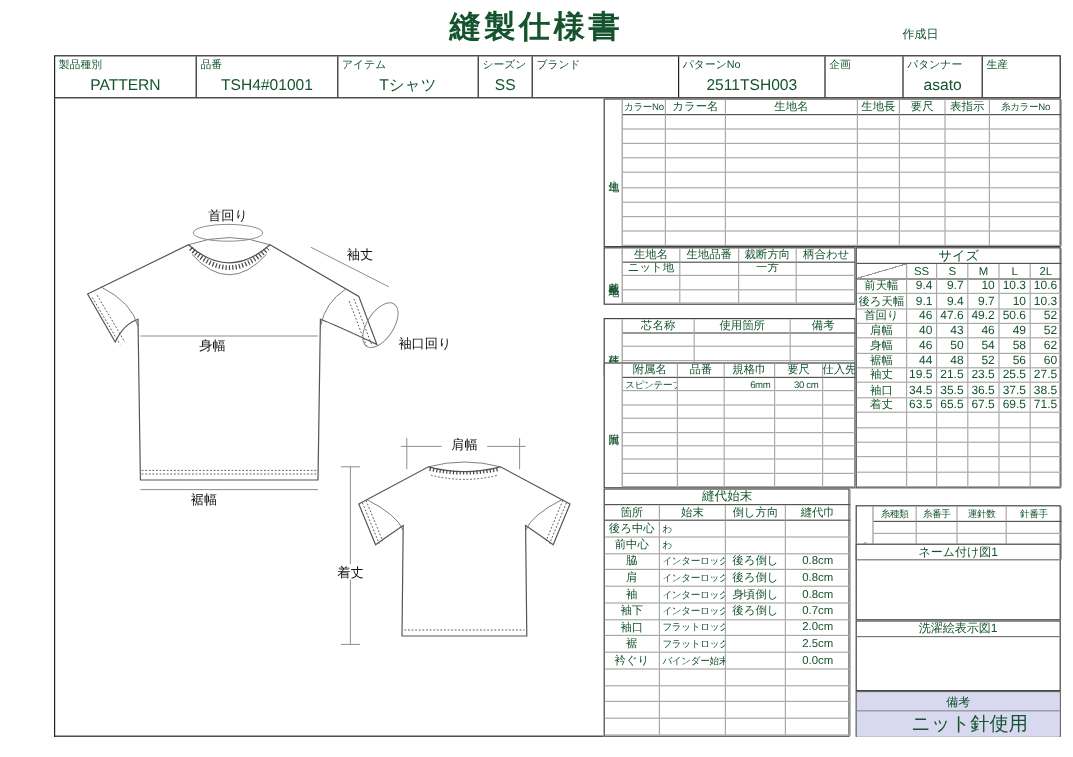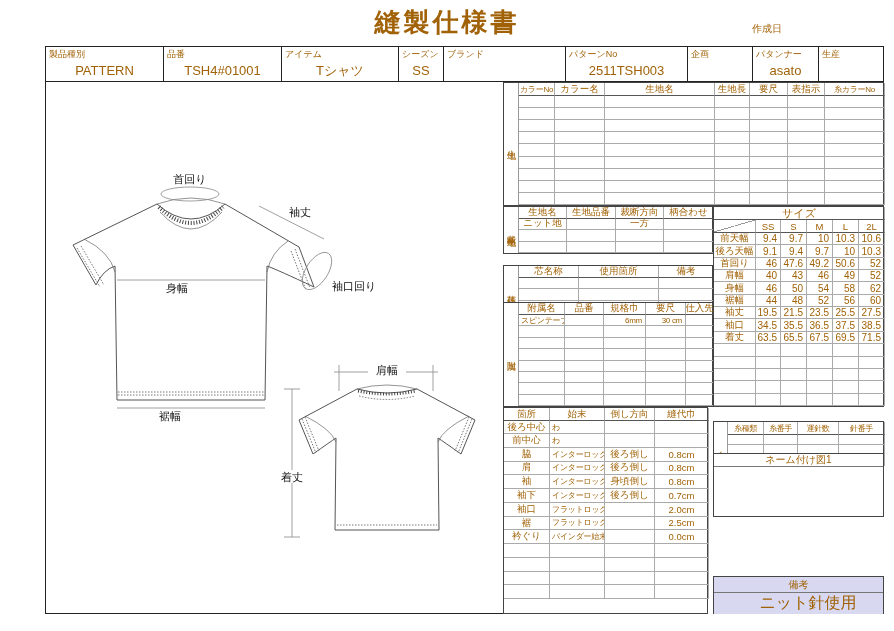--- a/index.html
+++ b/index.html
@@ -1,17 +1,17 @@
 <!DOCTYPE html>
 <html><head>
 <meta charset="utf-8">
 <style>
   html,body{margin:0;padding:0;background:#fff;}
   .page{position:relative;width:894px;height:631px;background:#fff;overflow:hidden;
-        font-family:"Liberation Sans",sans-serif;color:#a16207;}
+        font-family:"Liberation Sans",sans-serif;color:#14532d;}
   .title{position:absolute;top:5px;left:0;width:100%;text-align:center;
          font-size:26px;font-weight:bold;letter-spacing:3px;}
   .created{position:absolute;left:752px;top:22px;font-size:10px;}
   #header-table{position:absolute;left:45px;top:46px;width:839px;height:36px;display:grid;
     grid-template-columns:118px 118px 117px 45px 122px 122px 65px 66px 66px;
     border:1px solid #222;box-sizing:border-box;background:#fff;}
   .hd-cell{border-right:1px solid #222;display:flex;flex-direction:column;box-sizing:border-box;overflow:hidden;}
   .hd-cell:last-child{border-right:none;}
   .hd-label{font-size:9px;height:12px;padding:1px 0 0 3px;white-space:nowrap;}
   .hd-value{flex:1;display:flex;align-items:center;justify-content:center;font-size:13px;white-space:nowrap;}
@@ -400,20 +400,21 @@
           <div></div>
           <div></div>
           <div></div>
           <div></div>
           <div></div>
           <div></div>
         </div>
       </div>
     <div id="seam-table" class="sec" style="left:0;top:325px;width:205px;height:207px;">
         <div class="tgrid" style="left: 0px; grid-template-columns: 46px 55px 50px 54px; grid-template-rows: 13px 13px repeat(13, 1fr);">
+          <div class="seam-title">縫代始末</div>
           <div class="th">箇所</div>
           <div class="th">始末</div>
           <div class="th">倒し方向</div>
           <div class="th">縫代巾</div>
           <div>後ろ中心</div>
           <div class="sm left">わ</div>
           <div></div>
           <div></div>
           <div>前中心</div>
           <div class="sm left">わ</div>
@@ -483,18 +484,21 @@
           <div></div>
           <div></div>
           <div></div>
           <div></div>
         </div>
       </div>
 
     <div id="name-fig" class="fig" style="left:210px;top:371px;width:171px;height:64px;">
       <div class="fig-title">ネーム付け図1</div>
     </div>
+    <div id="wash-fig" class="fig" style="left:210px;top:435px;width:171px;height:59px;">
+      <div class="fig-title">洗濯絵表示図1</div>
+    </div>
     <div id="remarks" class="fig" style="left:210px;top:494px;width:171px;height:38px;">
       <div class="rm-title remarks-bg" style="background: rgb(216, 216, 240);">備考</div>
       <div class="rm-value remarks-bg" style="background: rgb(216, 216, 240);">ニット針使用</div>
     </div>
   </div>
 </div>
 
 </body></html>

